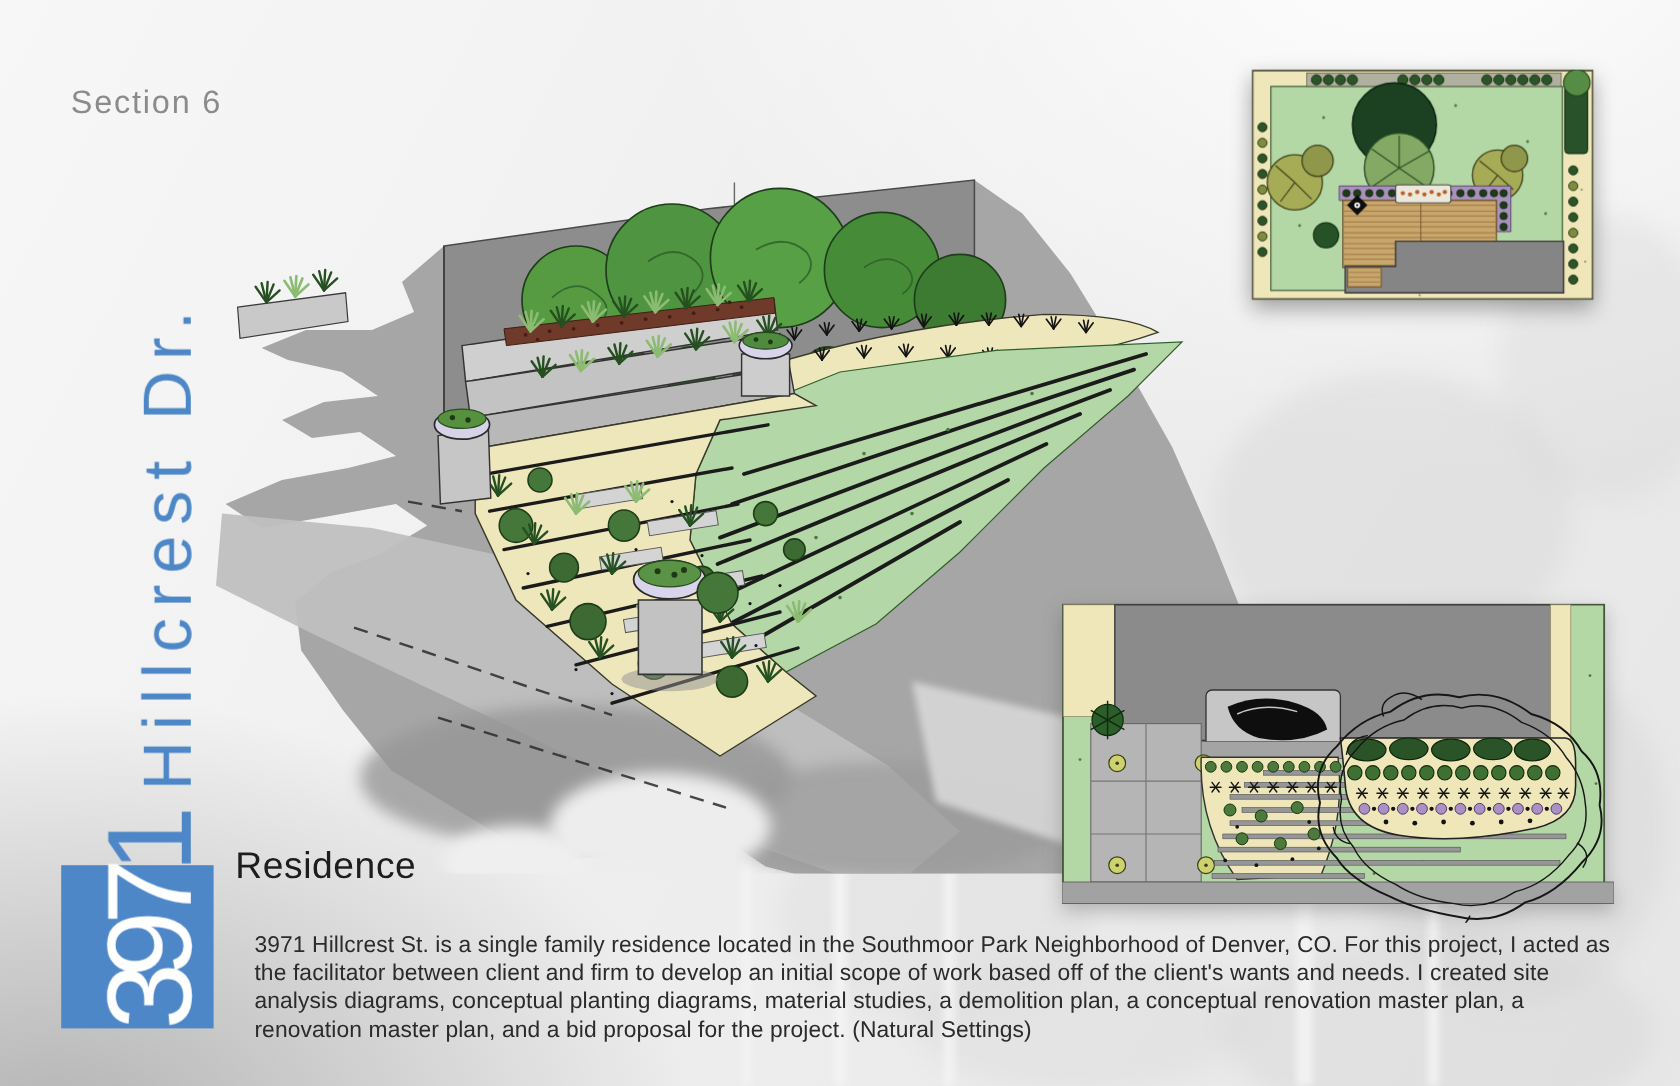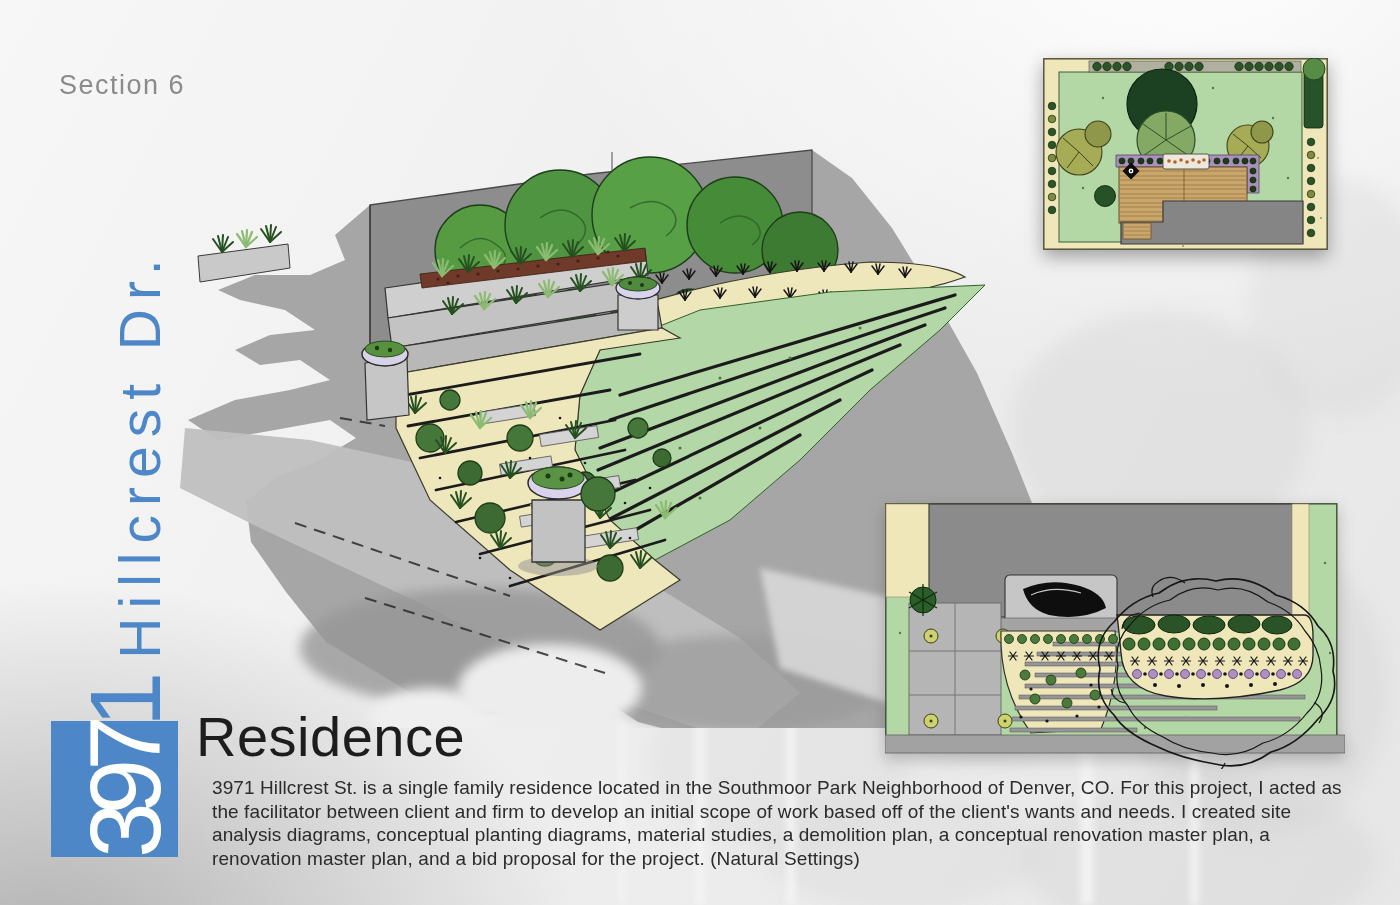--- a/index.html
+++ b/index.html
@@ -21,21 +21,21 @@
     position:absolute;left:51px;top:721px;width:127px;height:136px;background:#4e87c7;
   }
   .address-vertical{
     position:absolute;left:75px;top:858px;transform:rotate(-90deg);transform-origin:0 0;
     white-space:nowrap;font-size:0;line-height:1;
   }
   .addr-digits{font-size:100px;letter-spacing:-12px;color:#ffffff;}
   .addr-one{font-size:100px;letter-spacing:-12px;color:#4e87c7;}
   .addr-street{font-size:57px;letter-spacing:9px;color:#4e87c7;}
   .headline{
-    position:absolute;left:196px;top:704px;margin:0;font-size:56px;font-weight:400;
+    position:absolute;left:196px;top:704px;margin:0;font-size:31px;font-weight:400;
     color:#1d1d1d;letter-spacing:0.5px;
   }
   .description{
     position:absolute;left:200px;top:764px;margin:12px;width:1138px;
     font-size:19px;line-height:23.6px;color:#2b2b2b;letter-spacing:0.1px;
   }
   .persp{position:absolute;left:180px;top:128px;}
   .plan-top{position:absolute;left:1043px;top:58px;filter:drop-shadow(0 7px 9px rgba(60,60,60,.45));}
   .plan-bottom{position:absolute;left:885px;top:503px;filter:drop-shadow(0 6px 8px rgba(60,60,60,.30));}
 </style>

